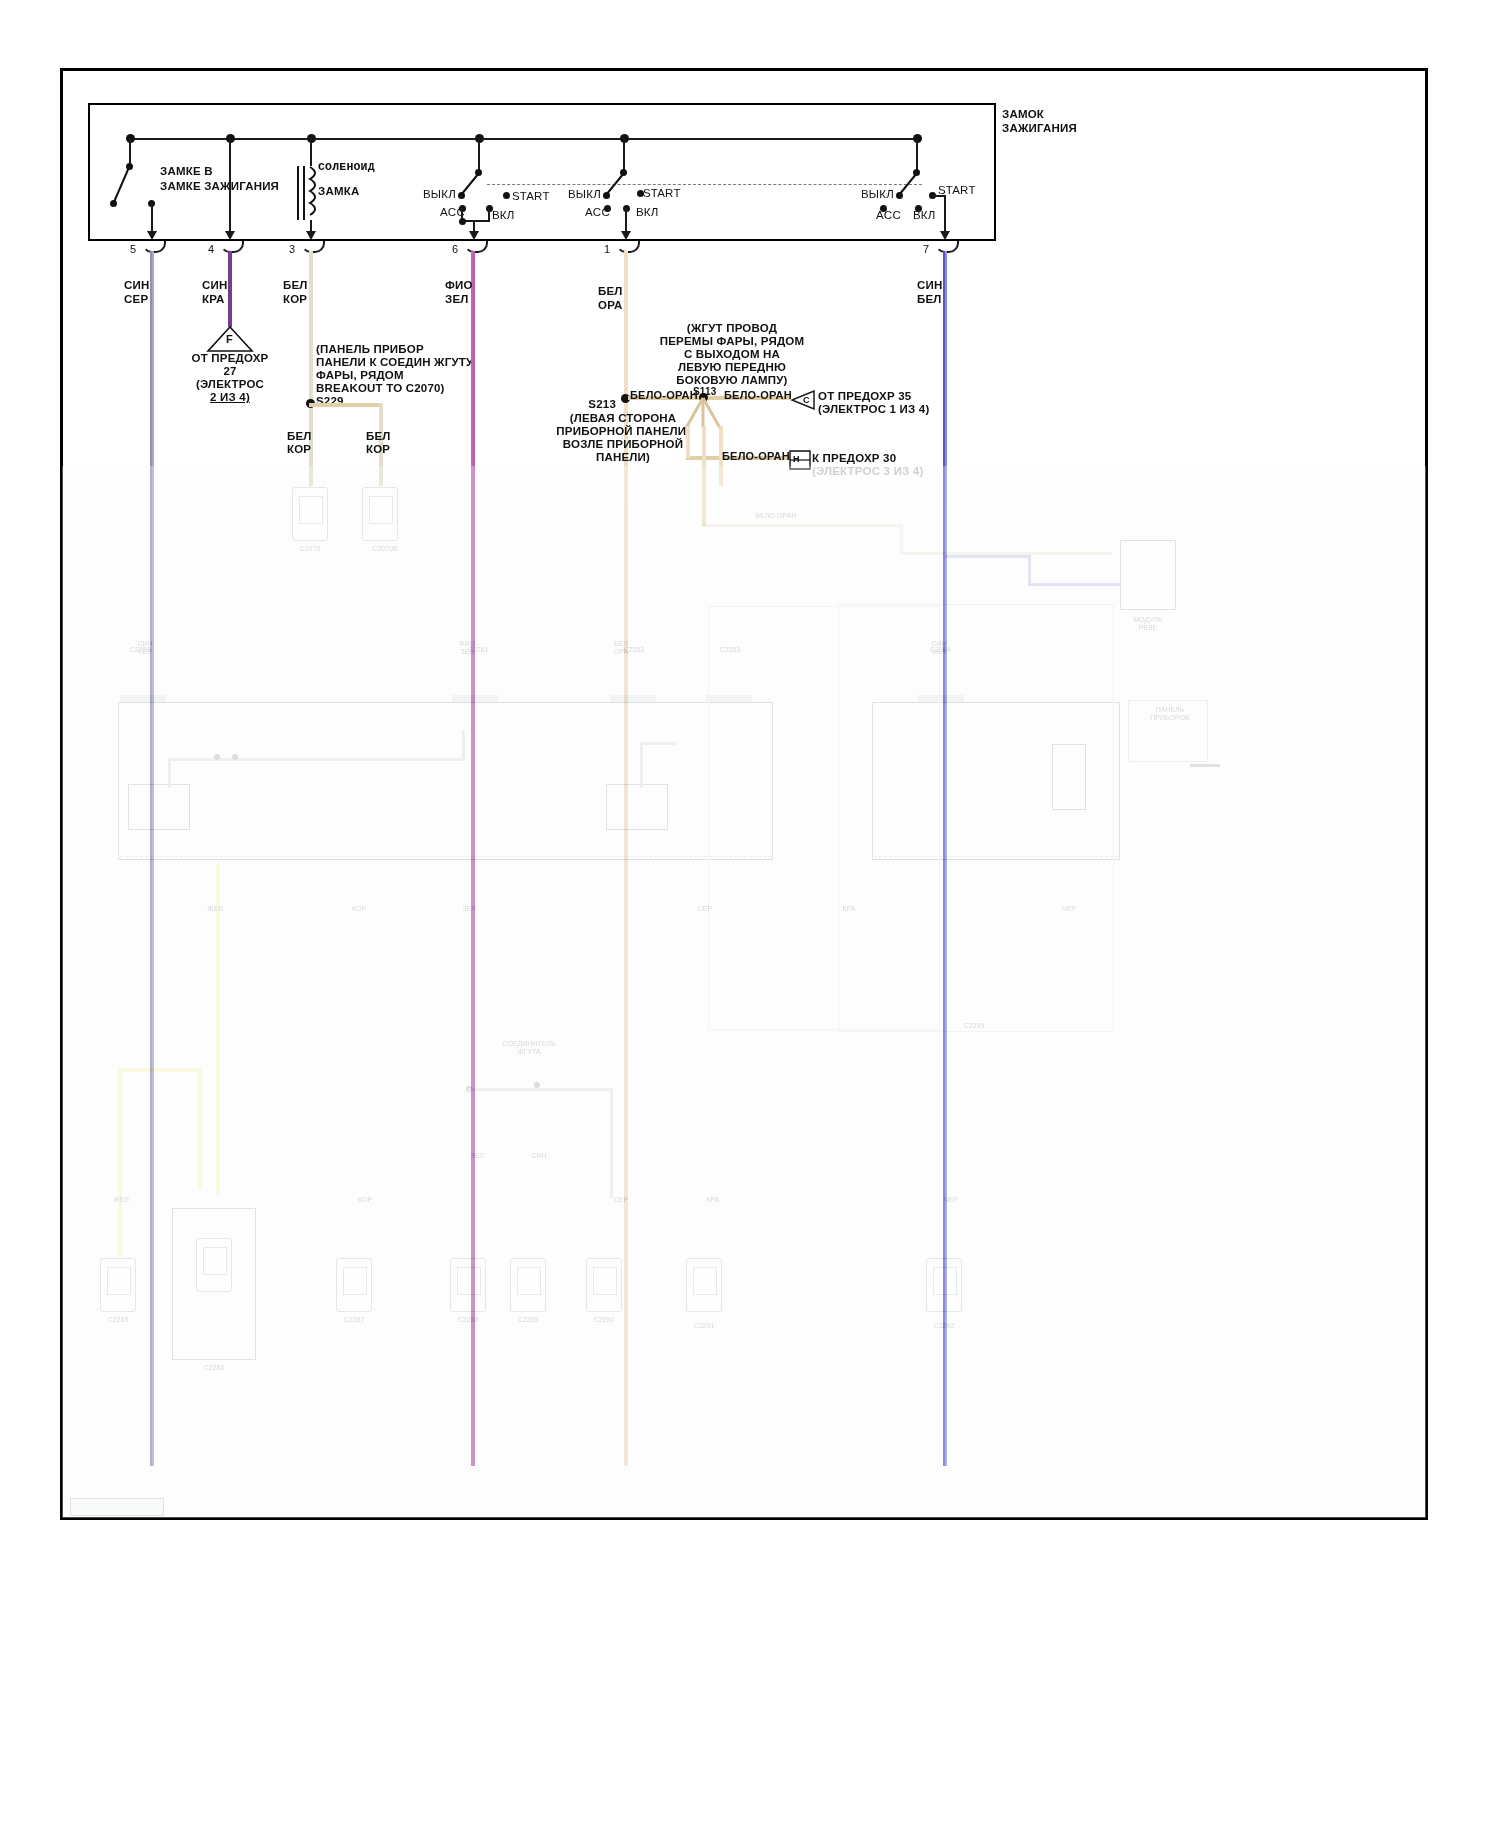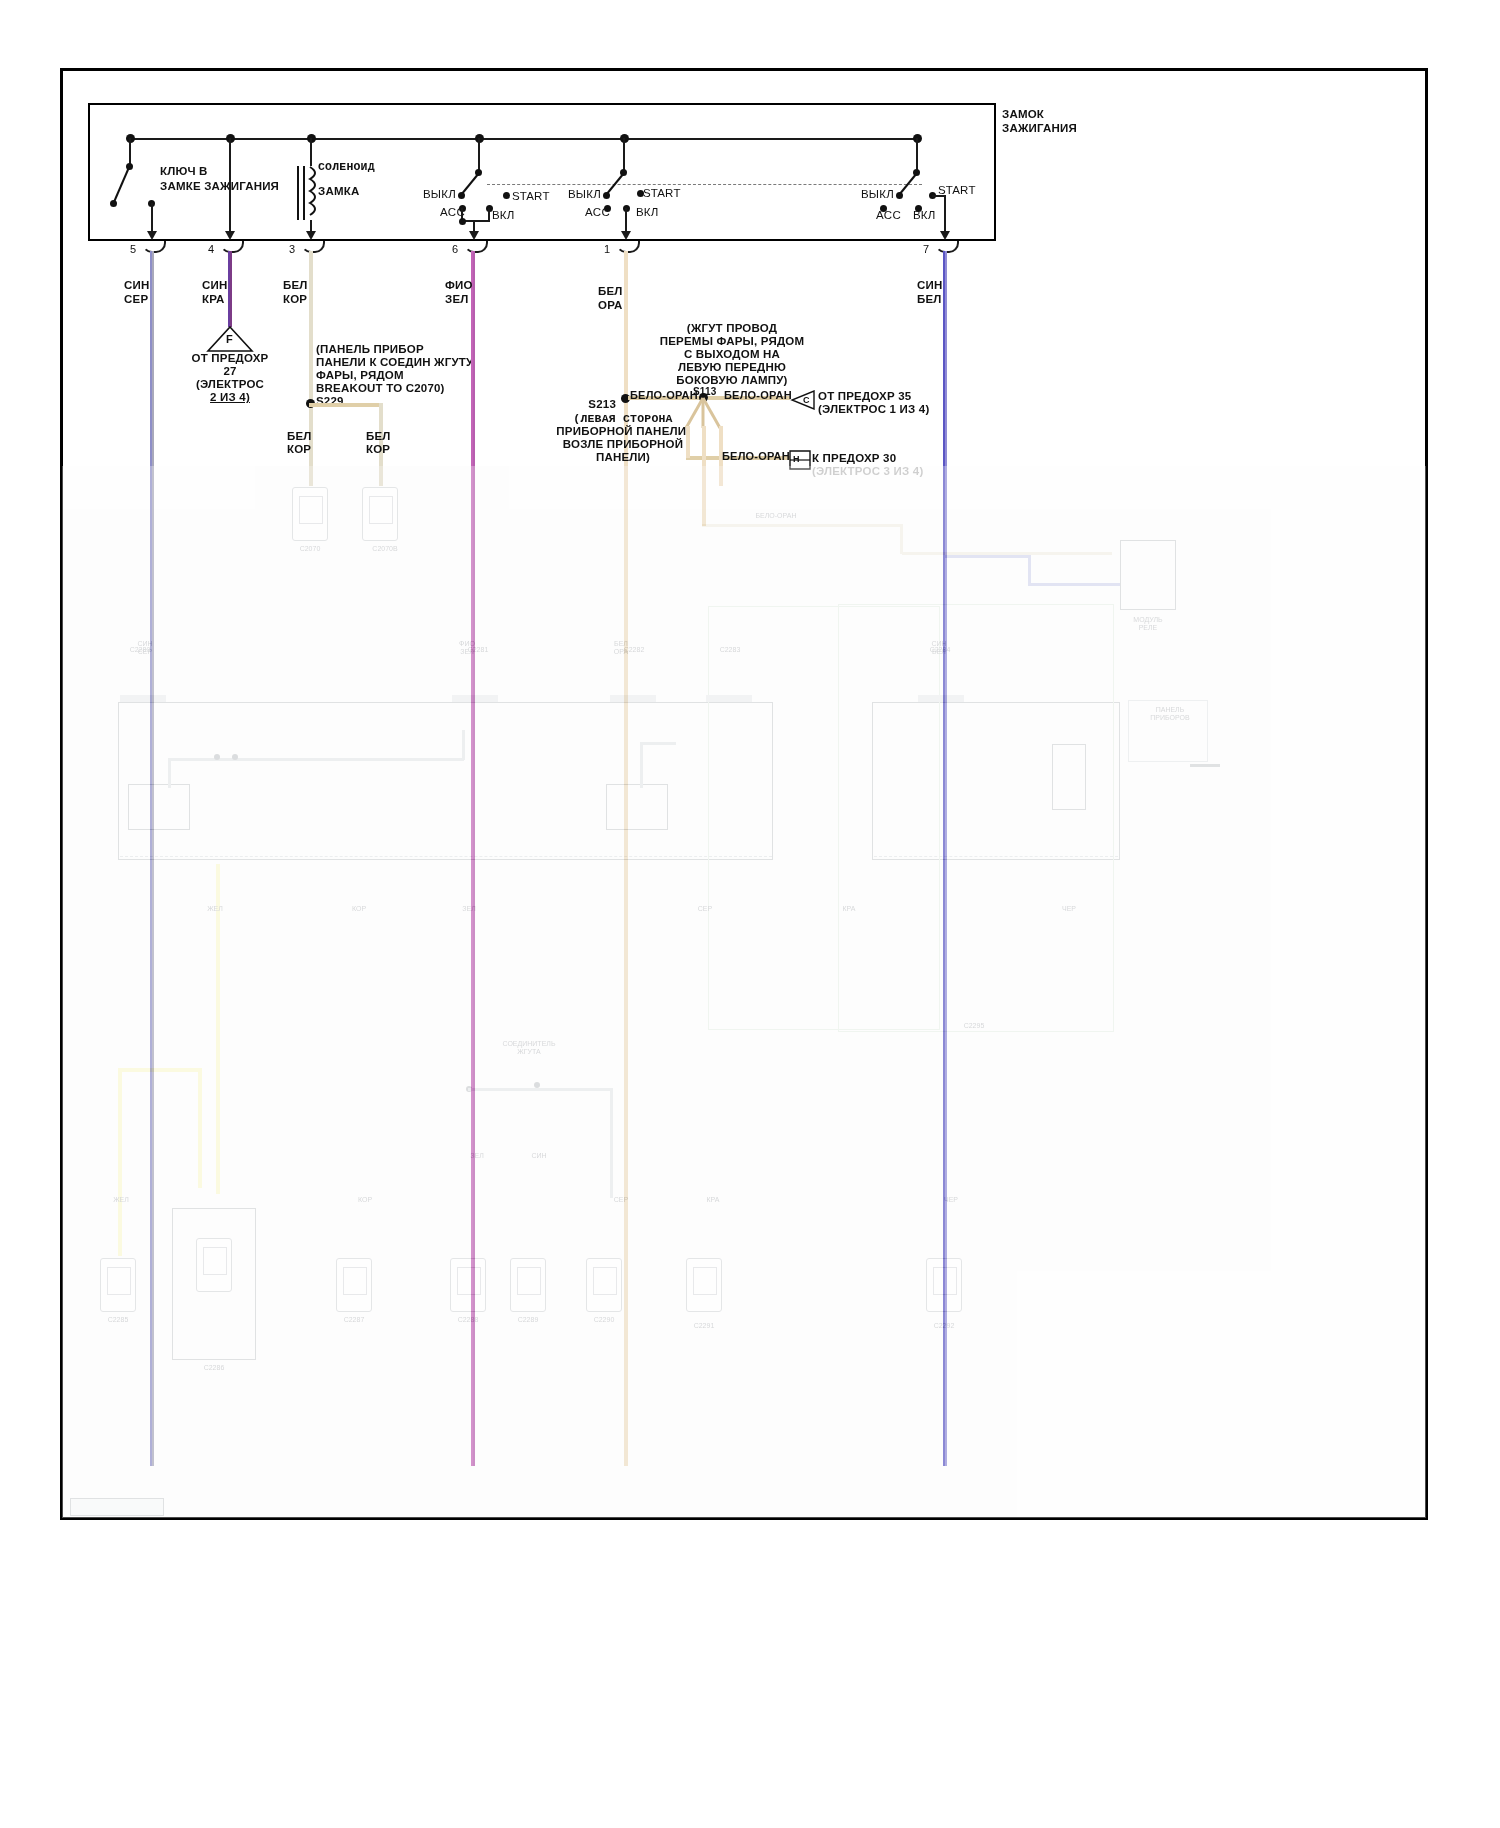--- a/index.html
+++ b/index.html
@@ -78,21 +78,21 @@
   <div class="ln vln" style="left:129px;top:138px;height:30px;"></div>
   <svg style="position:absolute;left:104px;top:160px;" width="40" height="48">
     <line x1="26" y1="5" x2="10" y2="42" stroke="#111" stroke-width="2"></line>
   </svg>
   <div class="dot sm" style="left:126px;top:163px;"></div>
   <div class="dot sm" style="left:110px;top:200px;"></div>
   <div class="dot sm" style="left:148px;top:200px;"></div>
   <div class="ln vln" style="left:151px;top:203px;height:30px;"></div>
   <div class="arw" style="left:147px;top:231px;"></div>
 
-  <div class="lbl b" style="left:160px;top:165px;">КЛЮЧ В</div>
+  <div class="lbl b" style="left:160px;top:165px;">ЗАМКЕ В</div>
   <div class="lbl b" style="left:160px;top:180px;">ЗАМКЕ ЗАЖИГАНИЯ</div>
 
   <div class="ln vln" style="left:229px;top:138px;height:95px;"></div>
   <div class="arw" style="left:225px;top:231px;"></div>
 
   <div class="ln vln" style="left:310px;top:138px;height:28px;"></div>
   <svg class="coil" style="position:absolute;left:294px;top:164px;" width="34" height="58">
     <line x1="4" y1="2" x2="4" y2="56" stroke="#111" stroke-width="2"></line>
     <line x1="10" y1="2" x2="10" y2="56" stroke="#111" stroke-width="2"></line>
     <path d="M16,3 q10,6 0,12 q10,6 0,12 q10,6 0,12 q10,6 0,12" fill="none" stroke="#111" stroke-width="2"></path>
@@ -219,21 +219,21 @@
   <div class="lbl b" style="left:598px;top:299px;">ОРА</div>
 
   <div class="lbl b c" style="left:607px;top:322px;width:250px;">(ЖГУТ ПРОВОД</div>
   <div class="lbl b c" style="left:607px;top:335px;width:250px;">ПЕРЕМЫ ФАРЫ, РЯДОМ</div>
   <div class="lbl b c" style="left:607px;top:348px;width:250px;">С ВЫХОДОМ НА</div>
   <div class="lbl b c" style="left:607px;top:361px;width:250px;">ЛЕВУЮ ПЕРЕДНЮ</div>
   <div class="lbl b c" style="left:607px;top:374px;width:250px;">БОКОВУЮ ЛАМПУ)</div>
 
   <div class="dot" style="left:621px;top:394px;"></div>
   <div class="lbl b r" style="left:548px;top:398px;width:68px;">S213</div>
-  <div class="lbl b c" style="left:528px;top:412px;width:190px;font-family:Liberation Mono, monospace;">(ЛЕВАЯ СТОРОНА</div>
+  <div class="lbl b c" style="left:528px;top:412px;width:190px;">(ЛЕВАЯ СТОРОНА</div>
   <div class="lbl b c" style="left:528px;top:425px;width:190px;">ПРИБОРНОЙ ПАНЕЛИ,</div>
   <div class="lbl b c" style="left:528px;top:438px;width:190px;">ВОЗЛЕ ПРИБОРНОЙ</div>
   <div class="lbl b c" style="left:528px;top:451px;width:190px;">ПАНЕЛИ)</div>
 
   <div class="w-h" style="left:628px;top:396px;width:74px;"></div>
   <div class="lbl b" style="left:630px;top:389px;font-size:11px;">БЕЛО-ОРАН</div>
 
   <div class="dot" style="left:699px;top:393px;"></div>
   <div class="lbl b" style="left:693px;top:385px;font-size:10px;">S113</div>
 

